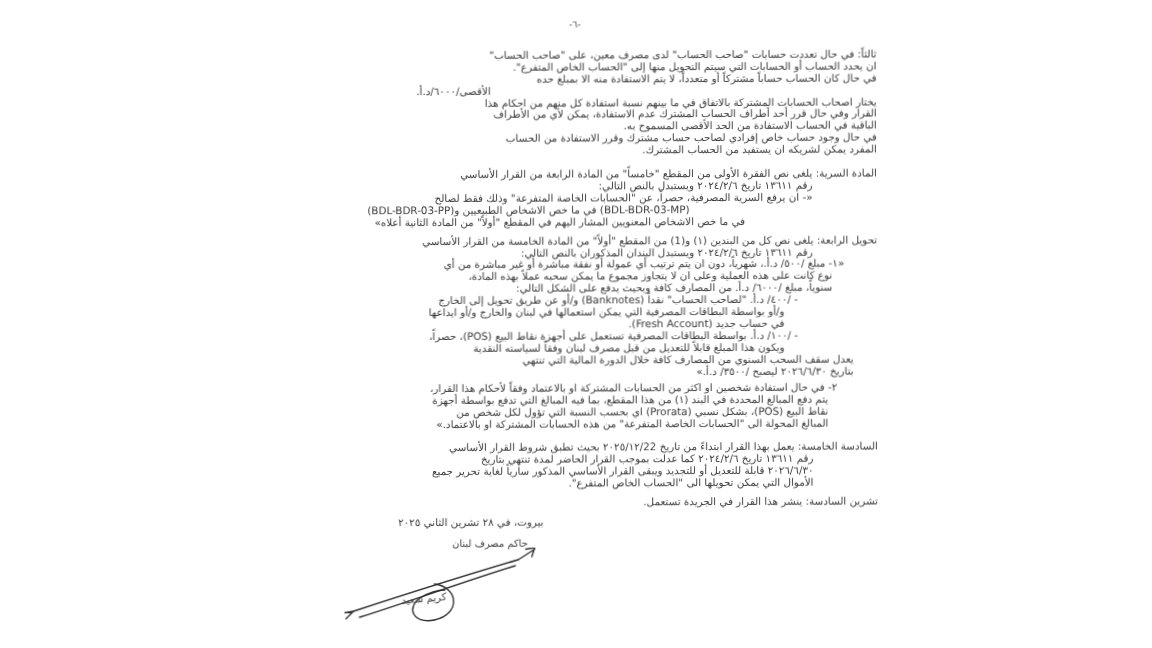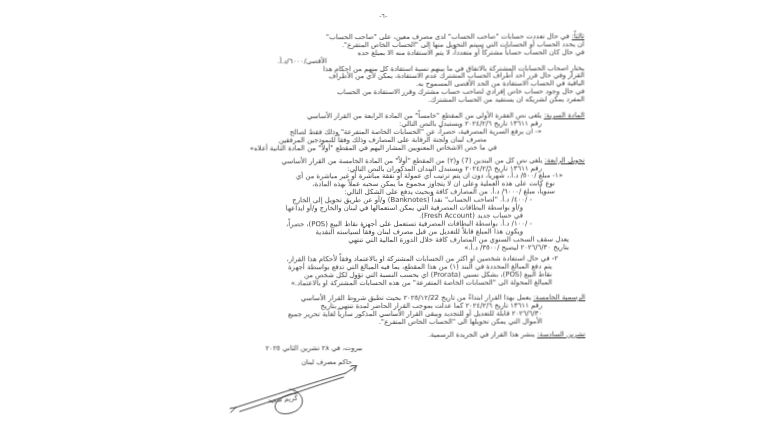--- a/index.html
+++ b/index.html
@@ -11,21 +11,21 @@
     position:absolute;left:183px;top:13px;width:402px;
     direction:rtl;text-align:right;
     font-size:6.9px;line-height:7.9px;color:#3d3d3d;
     filter:blur(0.18px) contrast(1.05);
     transform:rotate(-0.2deg);
   }
   .pagenum{text-align:center;font-size:6.4px;margin-bottom:10px;color:#555;}
   .block{margin:0;}
   .mt13{margin-top:13px}.mt8{margin-top:8px}.mt5{margin-top:5px}.mt7{margin-top:7px}
   .ln{white-space:nowrap;}
-  .lbl{text-decoration:underline;}
+  .lbl{}
   .in16{margin-right:16px}.in22{margin-right:22px}.in27{margin-right:27px}
   .in30{margin-right:30px}.in33{margin-right:33px}.in43{margin-right:43px}
   .in53{margin-right:53px}.in62{margin-right:62px}.in88{margin-right:88px}
   .in98{margin-right:98px}.in125{margin-right:125px}
   .gap{margin-top:4px}
   .pull-left{text-align:left;padding-left:95px}
   .sig-area{position:relative;height:80px;margin-top:5px;}
   .date-line{text-align:left;padding-left:82px;}
   .signer-title{text-align:left;padding-left:118px;margin-top:6px;font-size:6.6px;}
   .sig-svg{position:absolute;left:46px;top:20px;width:136px;height:56px;}
@@ -50,52 +50,52 @@
     <div class="ln">القرار وفي حال قرر أحد أطراف الحساب المشترك عدم الاستفادة، يمكن لأي من الأطراف</div>
     <div class="ln">الباقية في الحساب الاستفادة من الحد الأقصى المسموح به.</div>
     <div class="ln">في حال وجود حساب خاص إفرادي لصاحب حساب مشترك وقرر الاستفادة من الحساب</div>
     <div class="ln">المفرد يمكن لشريكه ان يستفيد من الحساب المشترك.</div>
   </div>
 
   <div class="block mt8">
     <div class="ln"><span class="lbl">المادة السرية:</span> <span>يلغى نص الفقرة الأولى من المقطع "خامساً" من المادة الرابعة من القرار الأساسي</span></div>
     <div class="ln in43">رقم ١٣٦١١ تاريخ ٢٠٢٤/٢/٦ ويستبدل بالنص التالي:</div>
     <div class="ln in43">«- ان يرفع السرية المصرفية، حصراً، عن "الحسابات الخاصة المتفرعة" وذلك فقط لصالح</div>
-    <div class="ln in98">مصرف لبنان ولجنة الرقابة على المصارف وذلك وفقاً للنموذجين المرفقين</div>
+    <div class="ln in125">(BDL-BDR-03-MP) في ما خص الاشخاص الطبيعيين و(BDL-BDR-03-PP)</div>
     <div class="ln in88">في ما خص الاشخاص المعنويين المشار اليهم في المقطع "أولاً" من المادة الثانية أعلاه»</div>
   </div>
 
   <div class="block mt5">
-    <div class="ln"><span class="lbl">تحويل الرابعة:</span> <span>يلغى نص كل من البندين (7) و(٢) من المقطع "أولاً" من المادة الخامسة من القرار الأساسي</span></div>
+    <div class="ln"><span class="lbl">تحويل الرابعة:</span> <span>يلغى نص كل من البندين (١) و(1) من المقطع "أولاً" من المادة الخامسة من القرار الأساسي</span></div>
     <div class="ln in43">رقم ١٣٦١١ تاريخ ٢٠٢٤/٢/٦ ويستبدل البندان المذكوران بالنص التالي:</div>
     <div class="ln in22">«١- مبلغ /٥٠٠/ د.أ.، شهرياً، دون ان يتم ترتيب أي عمولة أو نفقة مباشرة أو غير مباشرة من أي</div>
     <div class="ln in30">نوع كانت على هذه العملية وعلى ان لا يتجاوز مجموع ما يمكن سحبه عملاً بهذه المادة،</div>
     <div class="ln in30">سنوياً، مبلغ /٦٠٠٠/ د.أ. من المصارف كافة وبحيث يدفع على الشكل التالي:</div>
     <div class="ln in53">- /٤٠٠/ د.أ. "لصاحب الحساب" نقداً (Banknotes) و/أو عن طريق تحويل إلى الخارج</div>
     <div class="ln in62">و/أو بواسطة البطاقات المصرفية التي يمكن استعمالها في لبنان والخارج و/أو ايداعها</div>
     <div class="ln in62">في حساب جديد (Fresh Account).</div>
     <div class="ln in53">- /١٠٠/ د.أ. بواسطة البطاقات المصرفية تستعمل على أجهزة نقاط البيع (POS)، حصراً،</div>
     <div class="ln in62">ويكون هذا المبلغ قابلاً للتعديل من قبل مصرف لبنان وفقاً لسياسته النقدية</div>
     <div class="ln in16">يعدل سقف السحب السنوي من المصارف كافة خلال الدورة المالية التي تنتهي</div>
     <div class="ln in16">بتاريخ ٢٠٢٦/٦/٣٠ ليصبح /٣٥٠٠/ د.أ.»</div>
     <div class="ln in27 gap">٢- في حال استفادة شخصين او اكثر من الحسابات المشتركة او بالاعتماد وفقاً لأحكام هذا القرار،</div>
     <div class="ln in33">يتم دفع المبالغ المحددة في البند (١) من هذا المقطع، بما فيه المبالغ التي تدفع بواسطة أجهزة</div>
     <div class="ln in33">نقاط البيع (POS)، بشكل نسبي (Prorata) اي بحسب النسبة التي تؤول لكل شخص من</div>
     <div class="ln in33">المبالغ المحولة الى "الحسابات الخاصة المتفرعة" من هذه الحسابات المشتركة او بالاعتماد.»</div>
   </div>
 
   <div class="block mt7">
-    <div class="ln"><span class="lbl">الرسمية الخامسة:</span> <span>يعمل بهذا القرار ابتداءً من تاريخ ٢٠٢٥/١٢/22 بحيث تطبق شروط القرار الأساسي</span></div>
+    <div class="ln"><span class="lbl">السادسة الخامسة:</span> <span>يعمل بهذا القرار ابتداءً من تاريخ ٢٠٢٥/١٢/22 بحيث تطبق شروط القرار الأساسي</span></div>
     <div class="ln in43">رقم ١٣٦١١ تاريخ ٢٠٢٤/٢/٦ كما عدلت بموجب القرار الحاضر لمدة تنتهي بتاريخ</div>
     <div class="ln in43">٢٠٢٦/٦/٣٠ قابلة للتعديل أو للتجديد ويبقى القرار الأساسي المذكور سارياً لغاية تحرير جميع</div>
     <div class="ln in43">الأموال التي يمكن تحويلها الى "الحساب الخاص المتفرع".</div>
   </div>
 
   <div class="block mt5">
-    <div class="ln"><span class="lbl">تشرين السادسة:</span> <span>ينشر هذا القرار في الجريدة الرسمية.</span></div>
+    <div class="ln"><span class="lbl">تشرين السادسة:</span> <span>ينشر هذا القرار في الجريدة تستعمل.</span></div>
   </div>
 
   <div class="sig-area">
     <div class="ln date-line">بيروت، في ٢٨ تشرين الثاني ٢٠٢٥</div>
     <div class="ln signer-title">حاكم مصرف لبنان</div>
     <svg class="sig-svg" viewBox="0 0 136 56" fill="none" stroke="#333333" stroke-width="0.9" stroke-linecap="round">
       <path d="M6,42 C40,31 85,17 116,8"></path>
       <path d="M10,46 C45,35 84,21 114,12"></path>
       <path d="M116,8 l11,-7 m-6,0 l6,-1 l-2,6"></path>
       <path d="M6,42 l-5,5 m5,-5 l-6,1"></path>

